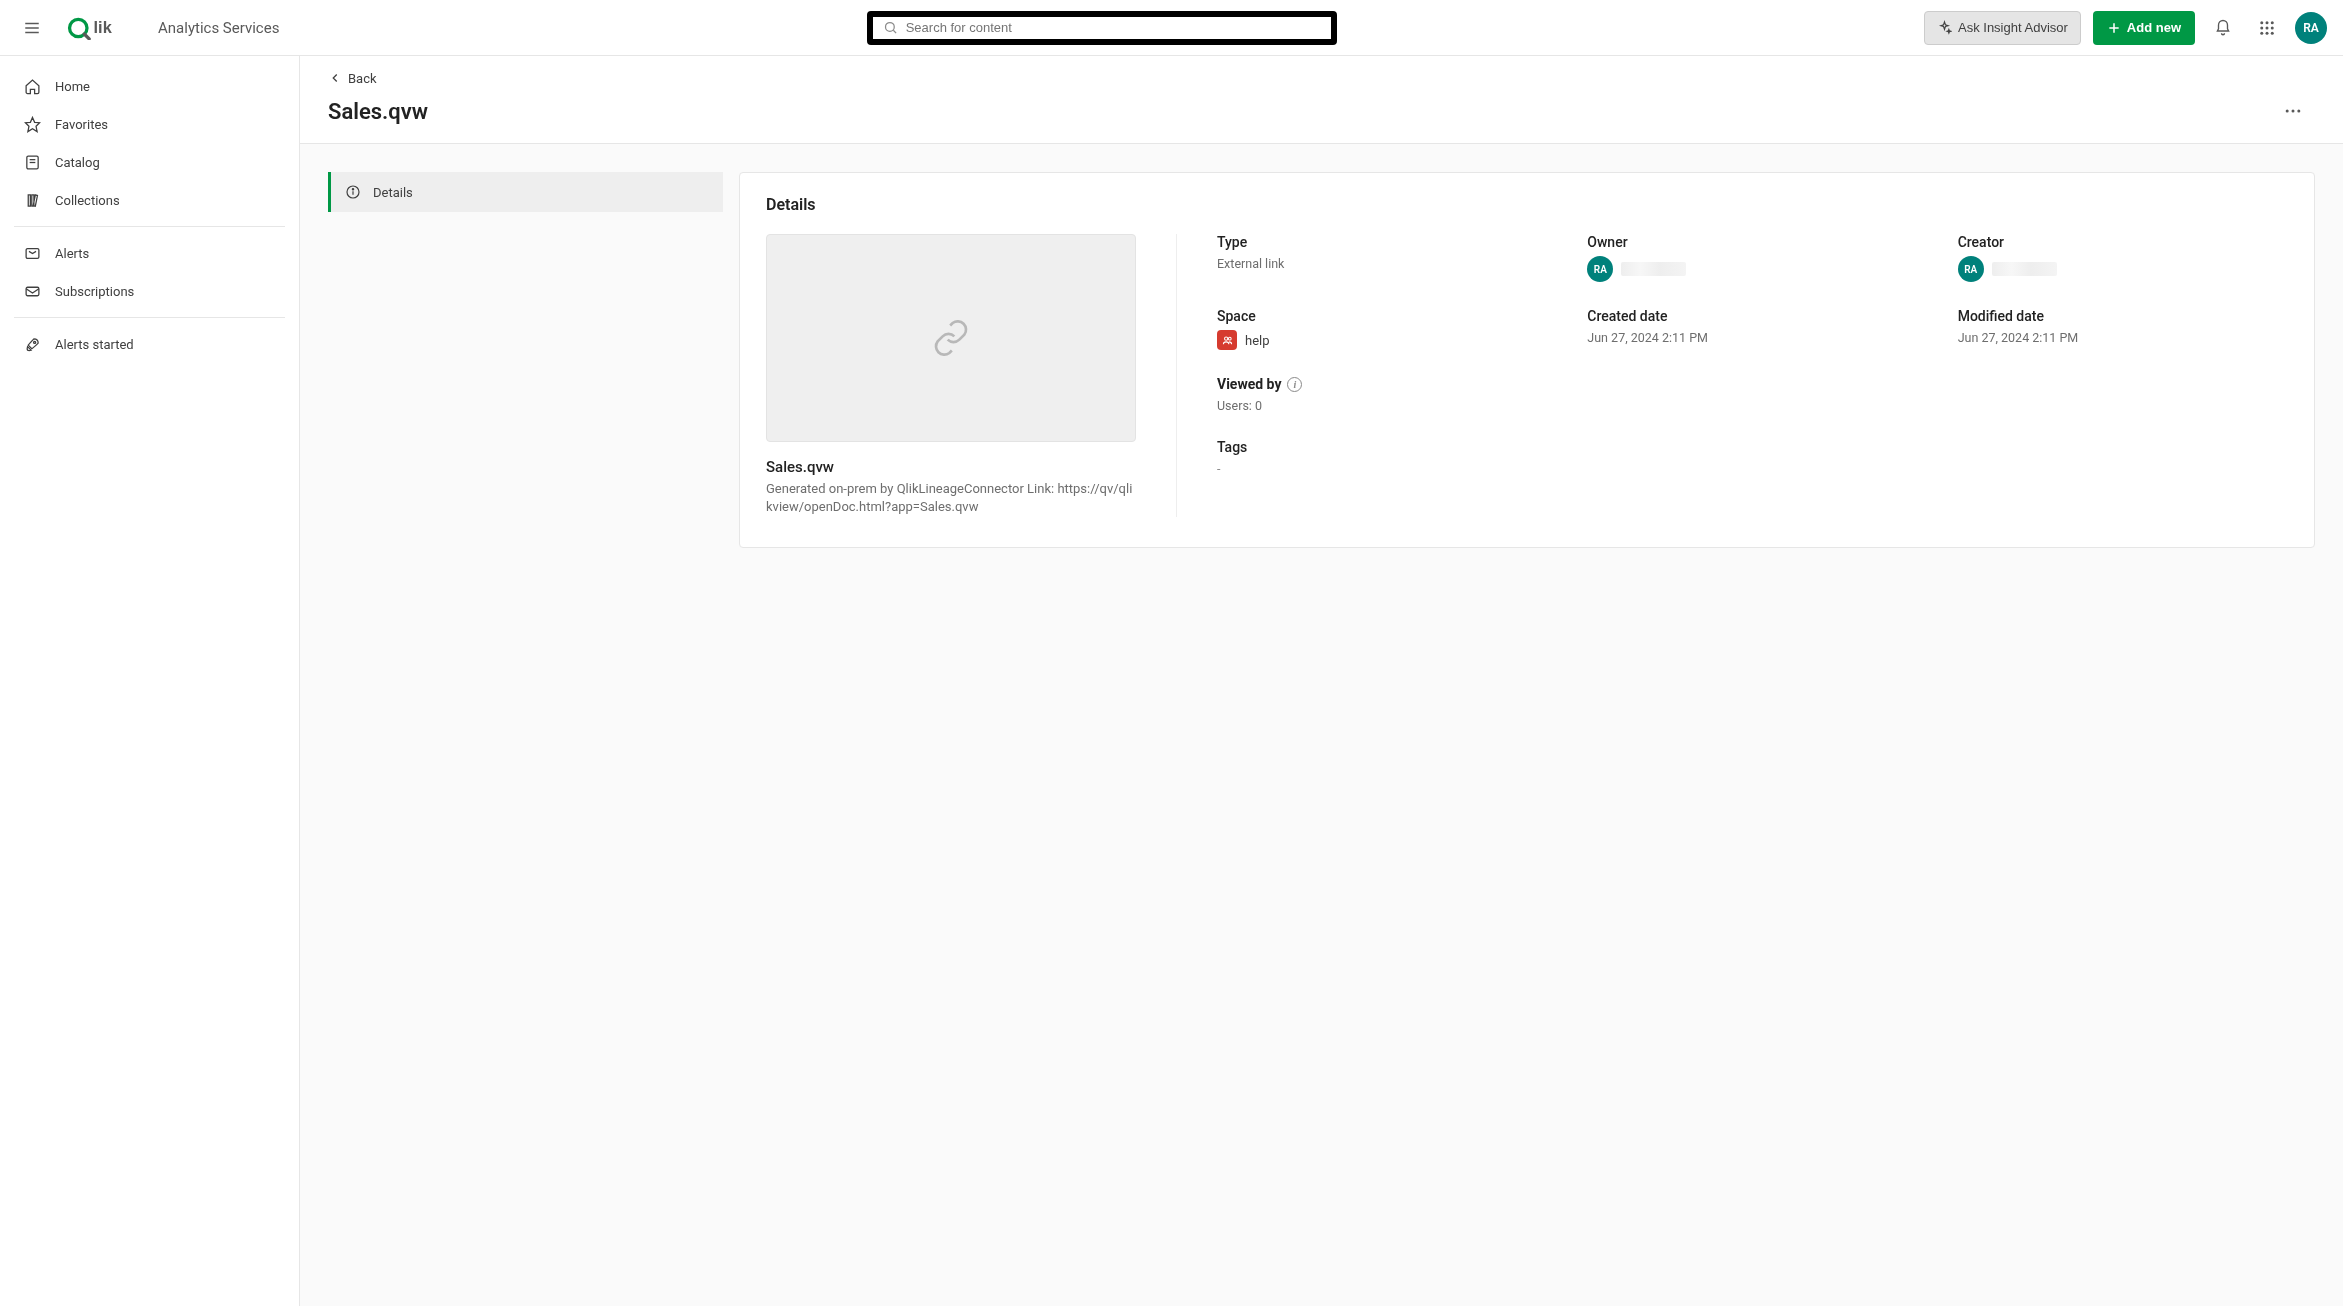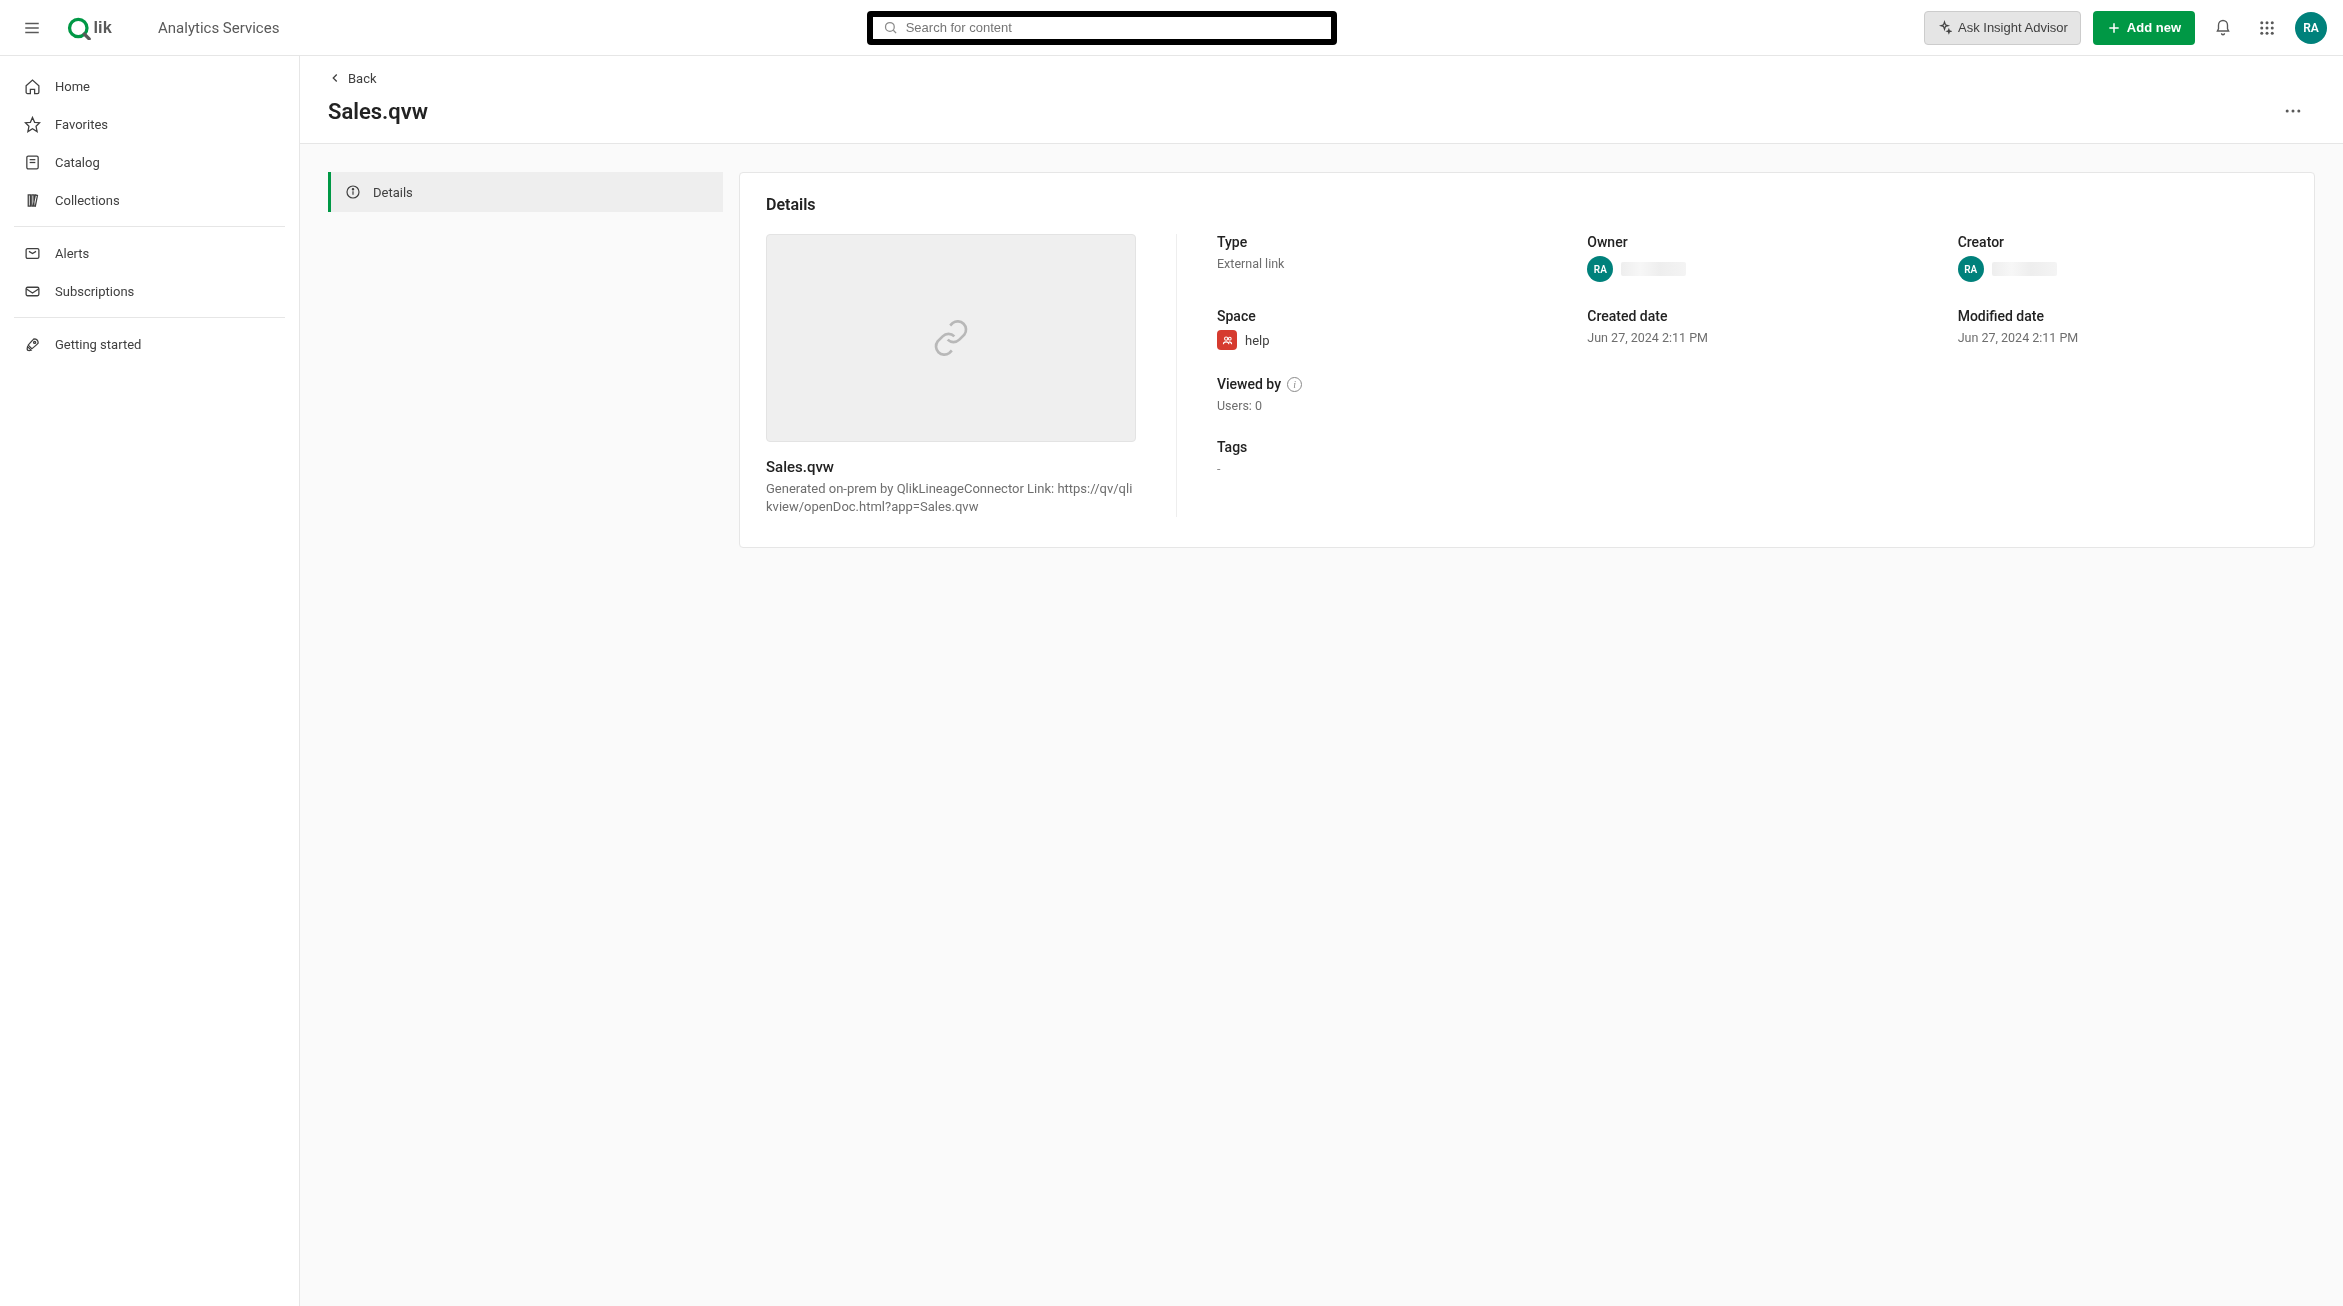--- a/index.html
+++ b/index.html
@@ -188,21 +188,21 @@
   .space-chip {
     display:inline-flex; align-items:center; gap:8px;
     font-size:13px; color:#404040;
   }
   .space-icon {
     width:20px; height:20px; border-radius:4px;
     background:#d63b2f;
     display:flex; align-items:center; justify-content:center;
     color:#fff;
   }
-  .viewed-label { display:flex; align-items:center; gap:6px; }
+  .viewed-label { display:flex; align-items:center; gap:6px;font-weight:bold; }
   .info-circle {
     width:15px; height:15px; border:1.2px solid #8a8a8a; border-radius:50%;
     display:inline-flex; align-items:center; justify-content:center;
     font-size:10px; color:#8a8a8a; font-family:Georgia,serif; font-style:italic;
   }
   .tags-val { color:#8a8a8a; }
 
   svg { display:block; }
 </style>
 </head>
@@ -327,21 +327,21 @@
     </div>
 
     <div class="side-sep"></div>
 
     <div class="side-item">
       <svg width="17" height="17" viewBox="0 0 24 24" fill="none" stroke="currentColor" stroke-width="1.8">
           <path d="M5 15c-1 3 0 5 0 5s2 1 5 0l-5-5z"></path>
           <path d="M14 4c4 0 6 2 6 6-3 3-6 6-9 8l-5-5c2-3 5-6 8-9z"></path>
           <circle cx="15" cy="9" r="1.5"></circle>
         </svg>
-      <span>Getting started</span>
+      <span>Alerts started</span>
     </div>
   </nav>
 
   <div class="main">
     <div class="pagehead">
       <div class="back-link">
         <svg width="14" height="14" viewBox="0 0 24 24" fill="none" stroke="currentColor" stroke-width="2.2">
             <polyline points="15 18 9 12 15 6"></polyline>
           </svg>
         <span>Back</span>

